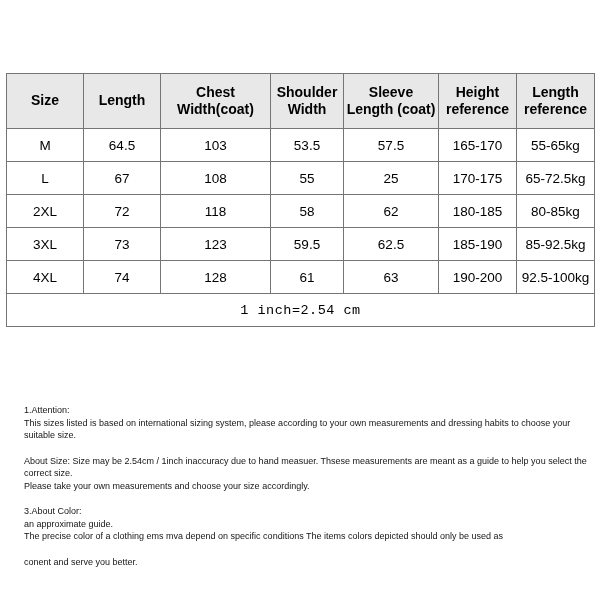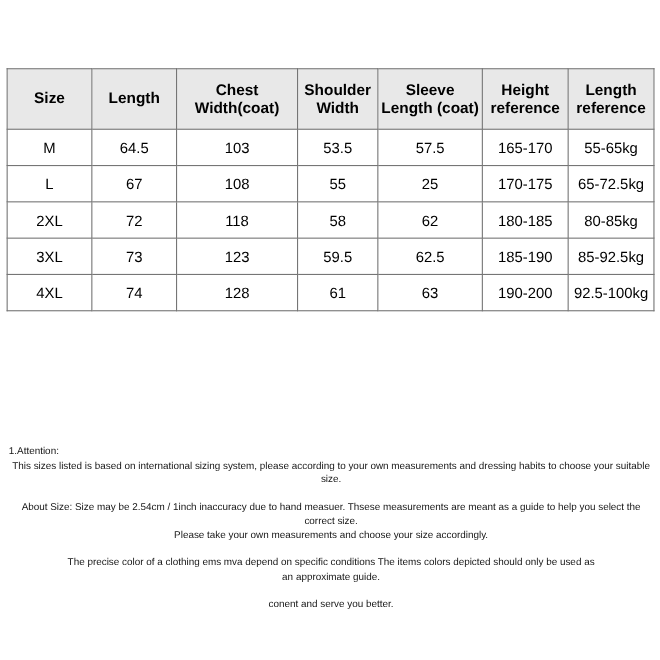--- a/index.html
+++ b/index.html
@@ -11,21 +11,21 @@
     position: relative;
     width: 600px;
     height: 600px;
     font-family: "Liberation Sans", sans-serif;
     color: #000;
     overflow: hidden;
   }
   table.size-table {
     position: absolute;
     left: 6px;
-    top: 62px;
+    top: 73px;
     width: 588px;
     border-collapse: collapse;
     table-layout: fixed;
     border: 1px solid #5f5f5f;
   }
   table.size-table th,
   table.size-table td {
     border: 1px solid #757575;
     text-align: center;
     vertical-align: middle;
@@ -55,23 +55,23 @@
   tr.footer-row-2 td { height: 23px; }
   .notes {
     position: absolute;
     left: 8px;
     top: 404px;
     width: 586px;
     font-size: 9px;
     line-height: 12.5px;
     color: #151515;
   }
-  .note { margin: 0 0 13px 0; }
+  .note { margin: 0 0 13px 16px; }
   .note-title { white-space: nowrap; }
-  .note-line { white-space: normal; text-align: center; }
+  .note-line { white-space: normal; }
 </style>
 </head>
 <body>
 
 <table class="size-table">
   <colgroup>
     <col style="width:77px">
     <col style="width:77px">
     <col style="width:110px">
     <col style="width:73px">
@@ -131,32 +131,36 @@
         <td>4XL</td>
         <td>74</td>
         <td>128</td>
         <td>61</td>
         <td>63</td>
         <td>190-200</td>
         <td>92.5-100kg</td>
       </tr>
     </tbody>
   <tbody>
+    <tr class="footer-row footer-row-1">
+      <td colspan="7">1 inch=2.54 cm</td>
+    </tr>
   </tbody>
 </table>
 
 <div class="notes">
     <div class="note">
       <div class="note-title">1.Attention:</div>
       <div class="note-line">This sizes listed is based on international sizing system, please according to your own measurements and dressing habits to choose your suitable size.</div>
     </div>
     <div class="note">
       <div class="note-line">About Size: Size may be 2.54cm / 1inch inaccuracy due to hand measuer. Thsese measurements are meant as a guide to help you select the correct size.</div>
       <div class="note-line">Please take your own measurements and choose your size accordingly.</div>
     </div>
     <div class="note">
+      <div class="note-title">3.About Color:</div>
+      <div class="note-line">an approximate guide.</div>
       <div class="note-line">The precise color of a clothing ems mva depend on specific conditions The items colors depicted should only be used as</div>
-      <div class="note-line">an approximate guide.</div>
     </div>
     <div class="note">
       <div class="note-line">conent and serve you better.</div>
     </div>
   </div>
 
 </body></html>

